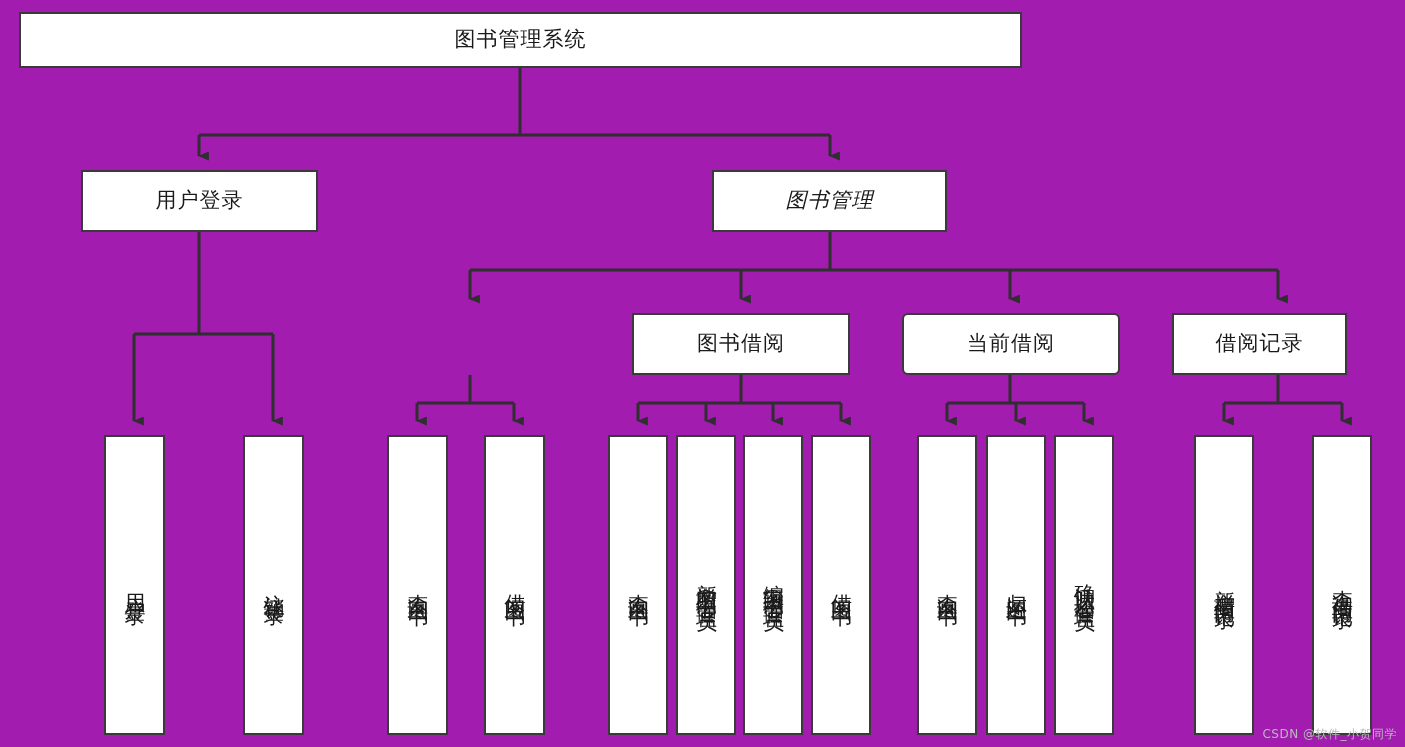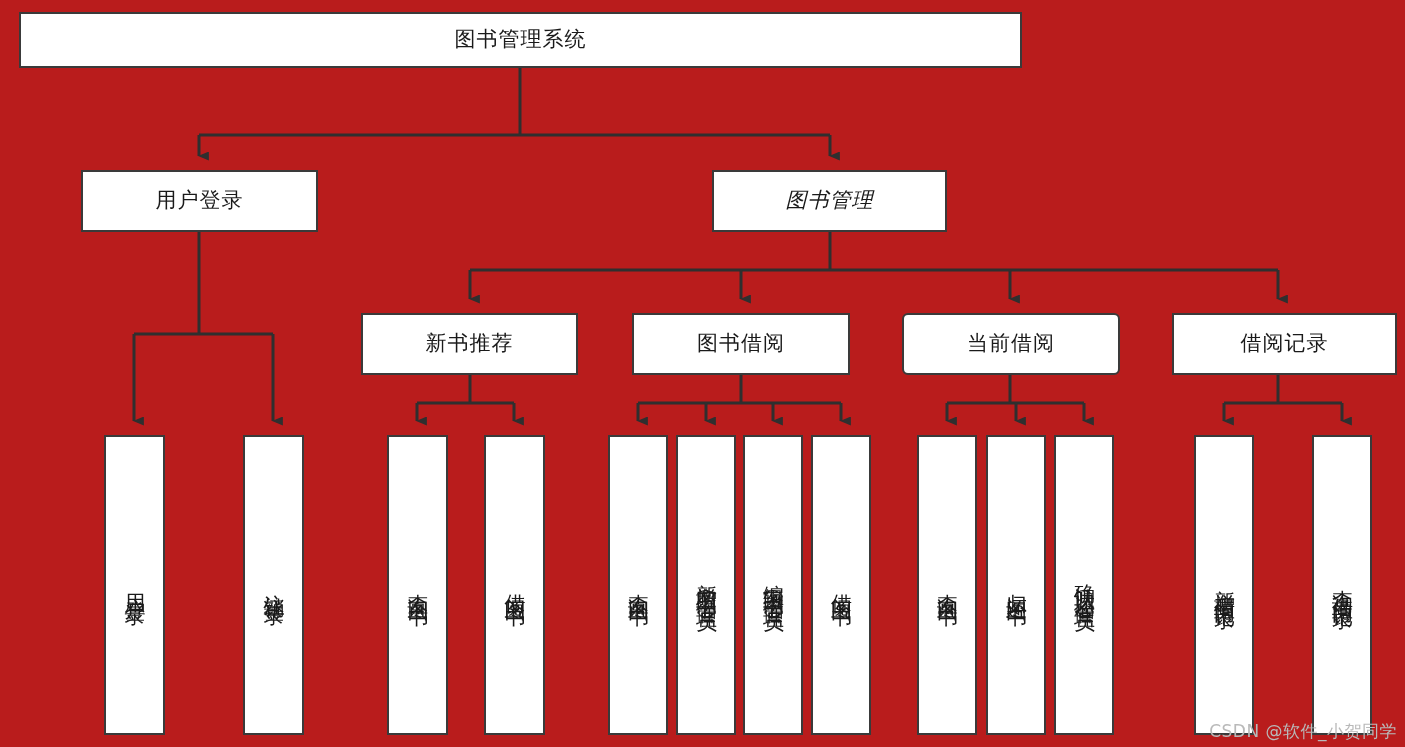--- a/index.html
+++ b/index.html
@@ -7,21 +7,21 @@
     padding: 0;
     background: #ffffff;
   }
   body {
     font-family: "DejaVu Sans", "Liberation Sans", sans-serif;
   }
   #canvas {
     position: relative;
     width: 1405px;
     height: 747px;
-    background: #b91c1c;
+    background: #a21caf;
     overflow: hidden;
   }
   svg#wires {
     position: absolute;
     left: 0;
     top: 0;
     width: 1405px;
     height: 747px;
     pointer-events: none;
   }
@@ -51,21 +51,21 @@
   .node.vert > span {
     writing-mode: vertical-rl;
     text-orientation: upright;
     display: block;
     text-align: center;
   }
   #watermark {
     position: absolute;
     right: 8px;
     bottom: 4px;
-    font-size: 17px;
+    font-size: 12px;
     color: #b9b9b9;
     white-space: nowrap;
     letter-spacing: 0.5px;
   }
 </style>
 </head>
 <body>
 
 <div id="canvas">
 
@@ -117,24 +117,23 @@
       <path d="M 1224 403 L 1224 421" marker-end="url(#arrow)"></path>
       <path d="M 1342 403 L 1342 421" marker-end="url(#arrow)"></path>
     </g>
   </svg>
 
   <div class="node horiz" style="left:19px; top:12px; width:1003px; height:56px;">图书管理系统</div>
 
   <div class="node horiz" style="left:81px; top:170px; width:237px; height:62px;">用户登录</div>
   <div class="node horiz" style="left:712px; top:170px; width:235px; height:62px;font-style:italic;">图书管理</div>
 
-  <div class="node horiz" style="left:361px; top:313px; width:217px; height:62px;">新书推荐</div>
   <div class="node horiz" style="left:632px; top:313px; width:218px; height:62px;">图书借阅</div>
   <div class="node horiz" style="left:902px; top:313px; width:218px; height:62px;border-radius:6px;">当前借阅</div>
-  <div class="node horiz" style="left:1172px; top:313px; width:225px; height:62px;">借阅记录</div>
+  <div class="node horiz" style="left:1172px; top:313px; width:175px; height:62px;">借阅记录</div>
 
   <div class="node vert" style="left:104px; top:435px; width:61px; height:300px;">
     <span>用户登录</span>
   </div>
   <div class="node vert" style="left:243px; top:435px; width:61px; height:300px;">
     <span>注销登录</span>
   </div>
 
   <div class="node vert" style="left:387px; top:435px; width:61px; height:300px;">
     <span>查询图书</span>

